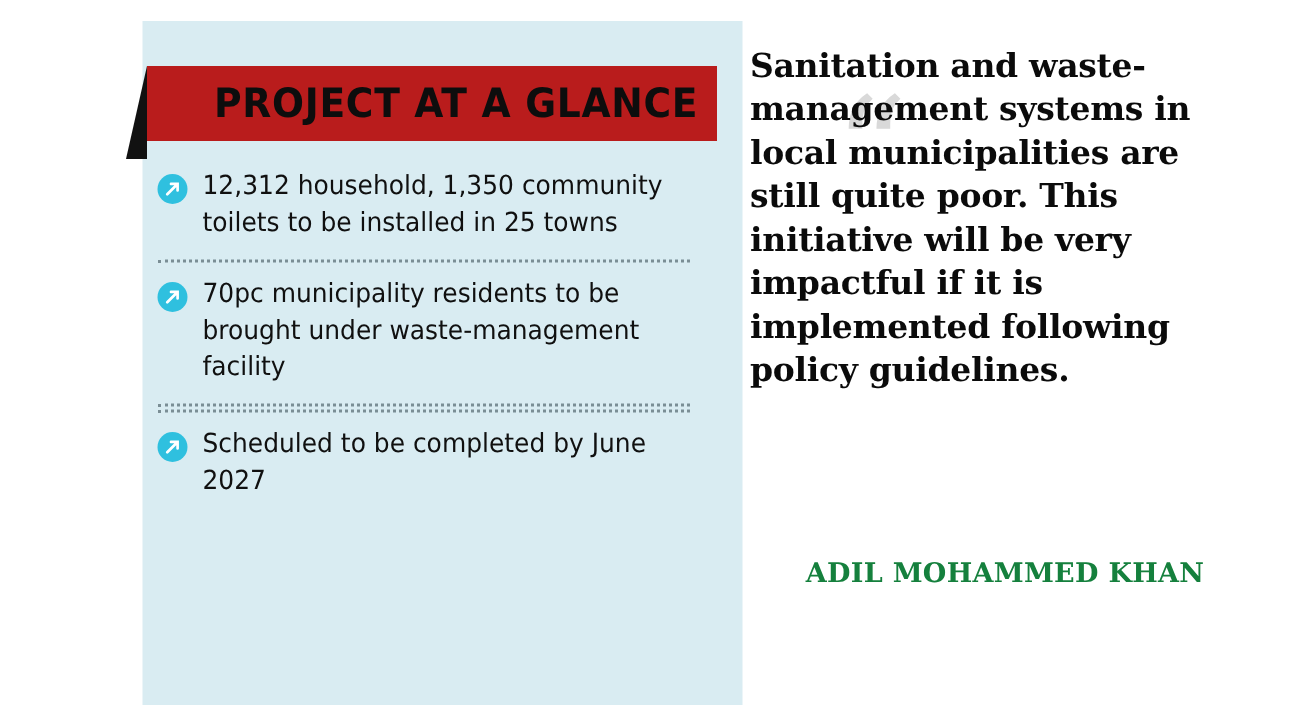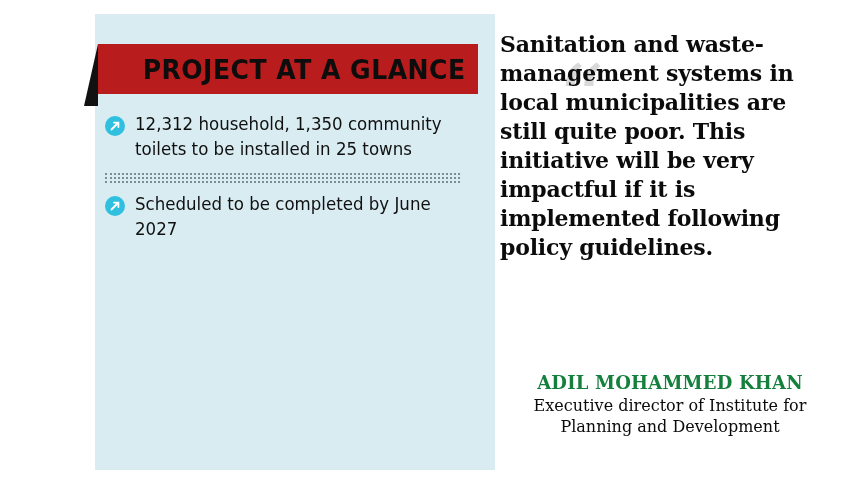--- a/index.html
+++ b/index.html
@@ -178,20 +178,28 @@
     <div class="bullet-item">
       <span class="bullet-icon">
         <svg width="14" height="14" viewBox="0 0 14 14">
           <path d="M3.5 10.5 L10 4 M6 3.6 L10.4 3.6 L10.4 8" stroke="#ffffff" stroke-width="1.8" fill="none" stroke-linecap="round"></path>
         </svg>
       </span>
       <span class="bullet-text">12,312 household, 1,350 community toilets to be installed in 25 towns</span>
     </div>
     <div class="dotted-sep"></div>
 
+    <div class="bullet-item">
+      <span class="bullet-icon">
+        <svg width="14" height="14" viewBox="0 0 14 14">
+          <path d="M3.5 10.5 L10 4 M6 3.6 L10.4 3.6 L10.4 8" stroke="#ffffff" stroke-width="1.8" fill="none" stroke-linecap="round"></path>
+        </svg>
+      </span>
+      <span class="bullet-text">70pc municipality residents to be brought under waste-management facility</span>
+    </div>
     <div class="dotted-sep"></div>
 
     <div class="dotted-sep"></div>
 
     <div class="bullet-item">
       <span class="bullet-icon">
         <svg width="14" height="14" viewBox="0 0 14 14">
           <path d="M3.5 10.5 L10 4 M6 3.6 L10.4 3.6 L10.4 8" stroke="#ffffff" stroke-width="1.8" fill="none" stroke-linecap="round"></path>
         </svg>
       </span>
@@ -200,16 +208,15 @@
 
   </div>
 
   <div class="quote-col">
     <div class="quote-mark">“</div>
     <div class="quote-text">Sanitation and waste-management systems in local municipalities are still quite poor. This initiative will be very impactful if it is  implemented following policy guidelines.</div>
   </div>
 
   <div class="attribution">
     <div class="attr-name">ADIL MOHAMMED KHAN</div>
-    <div class="attr-role">Executive director of Institute for Planning and Development</div>
   </div>
 
 </div>
 
 </body></html>

